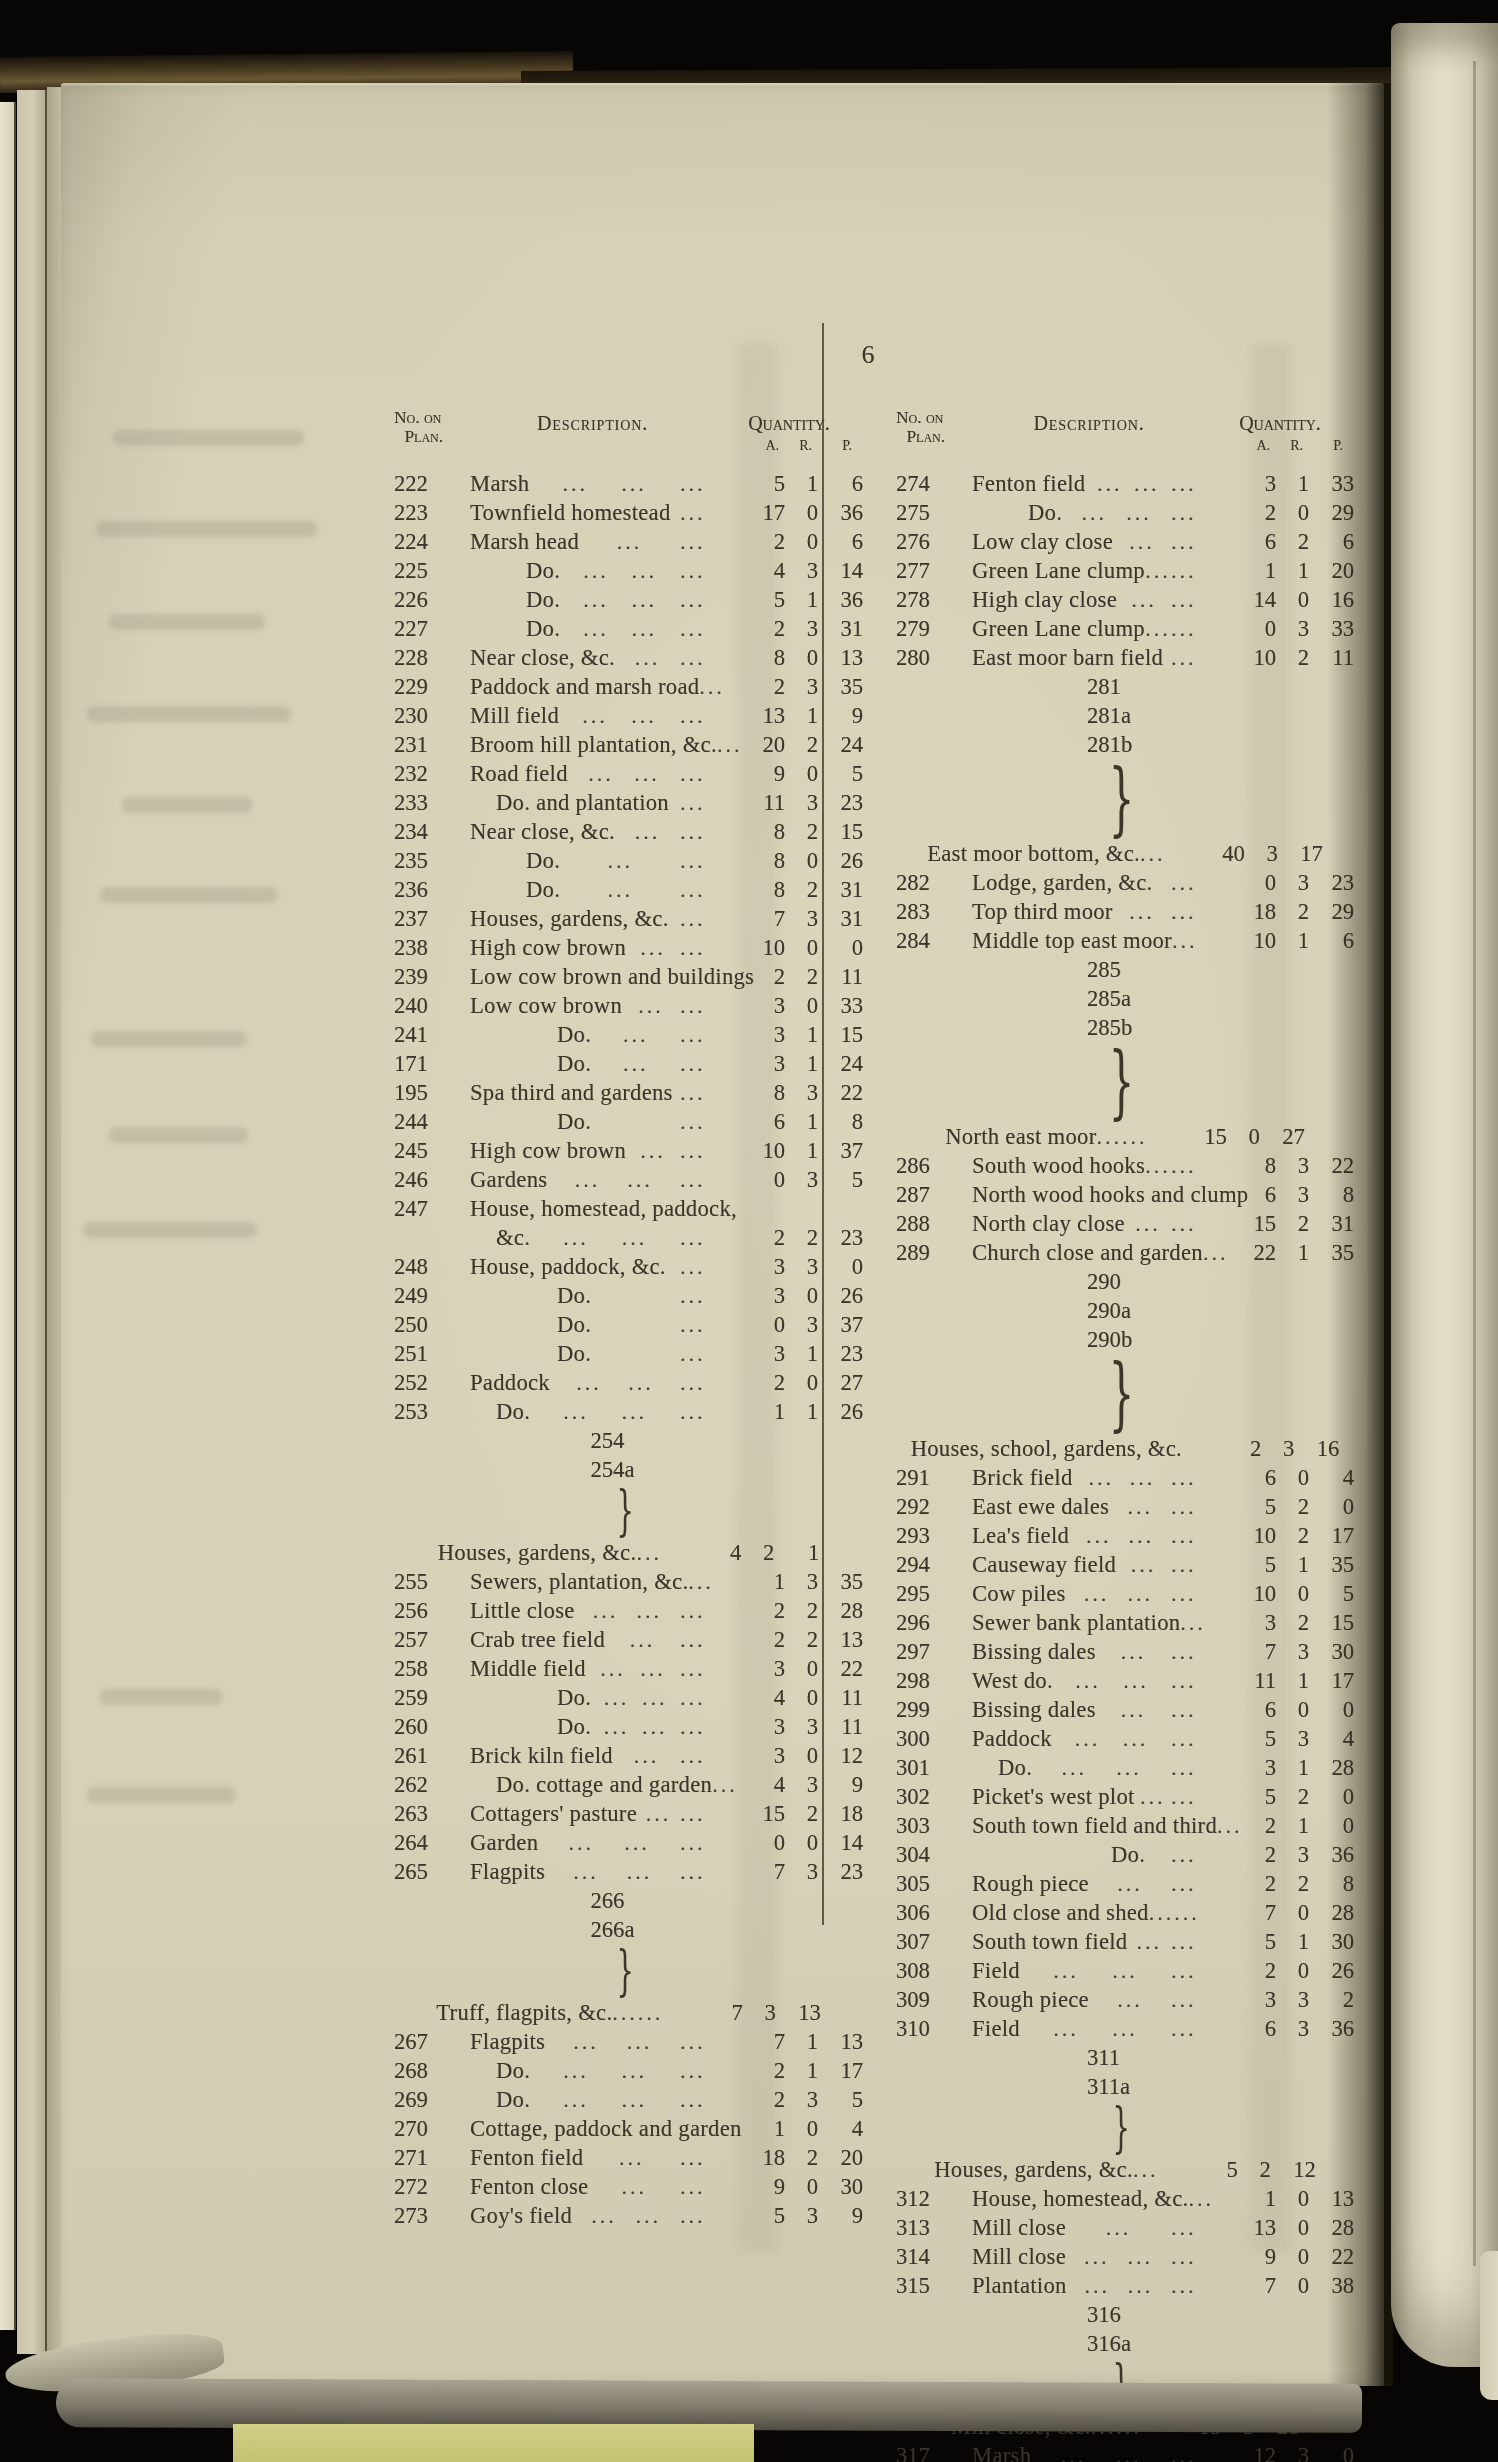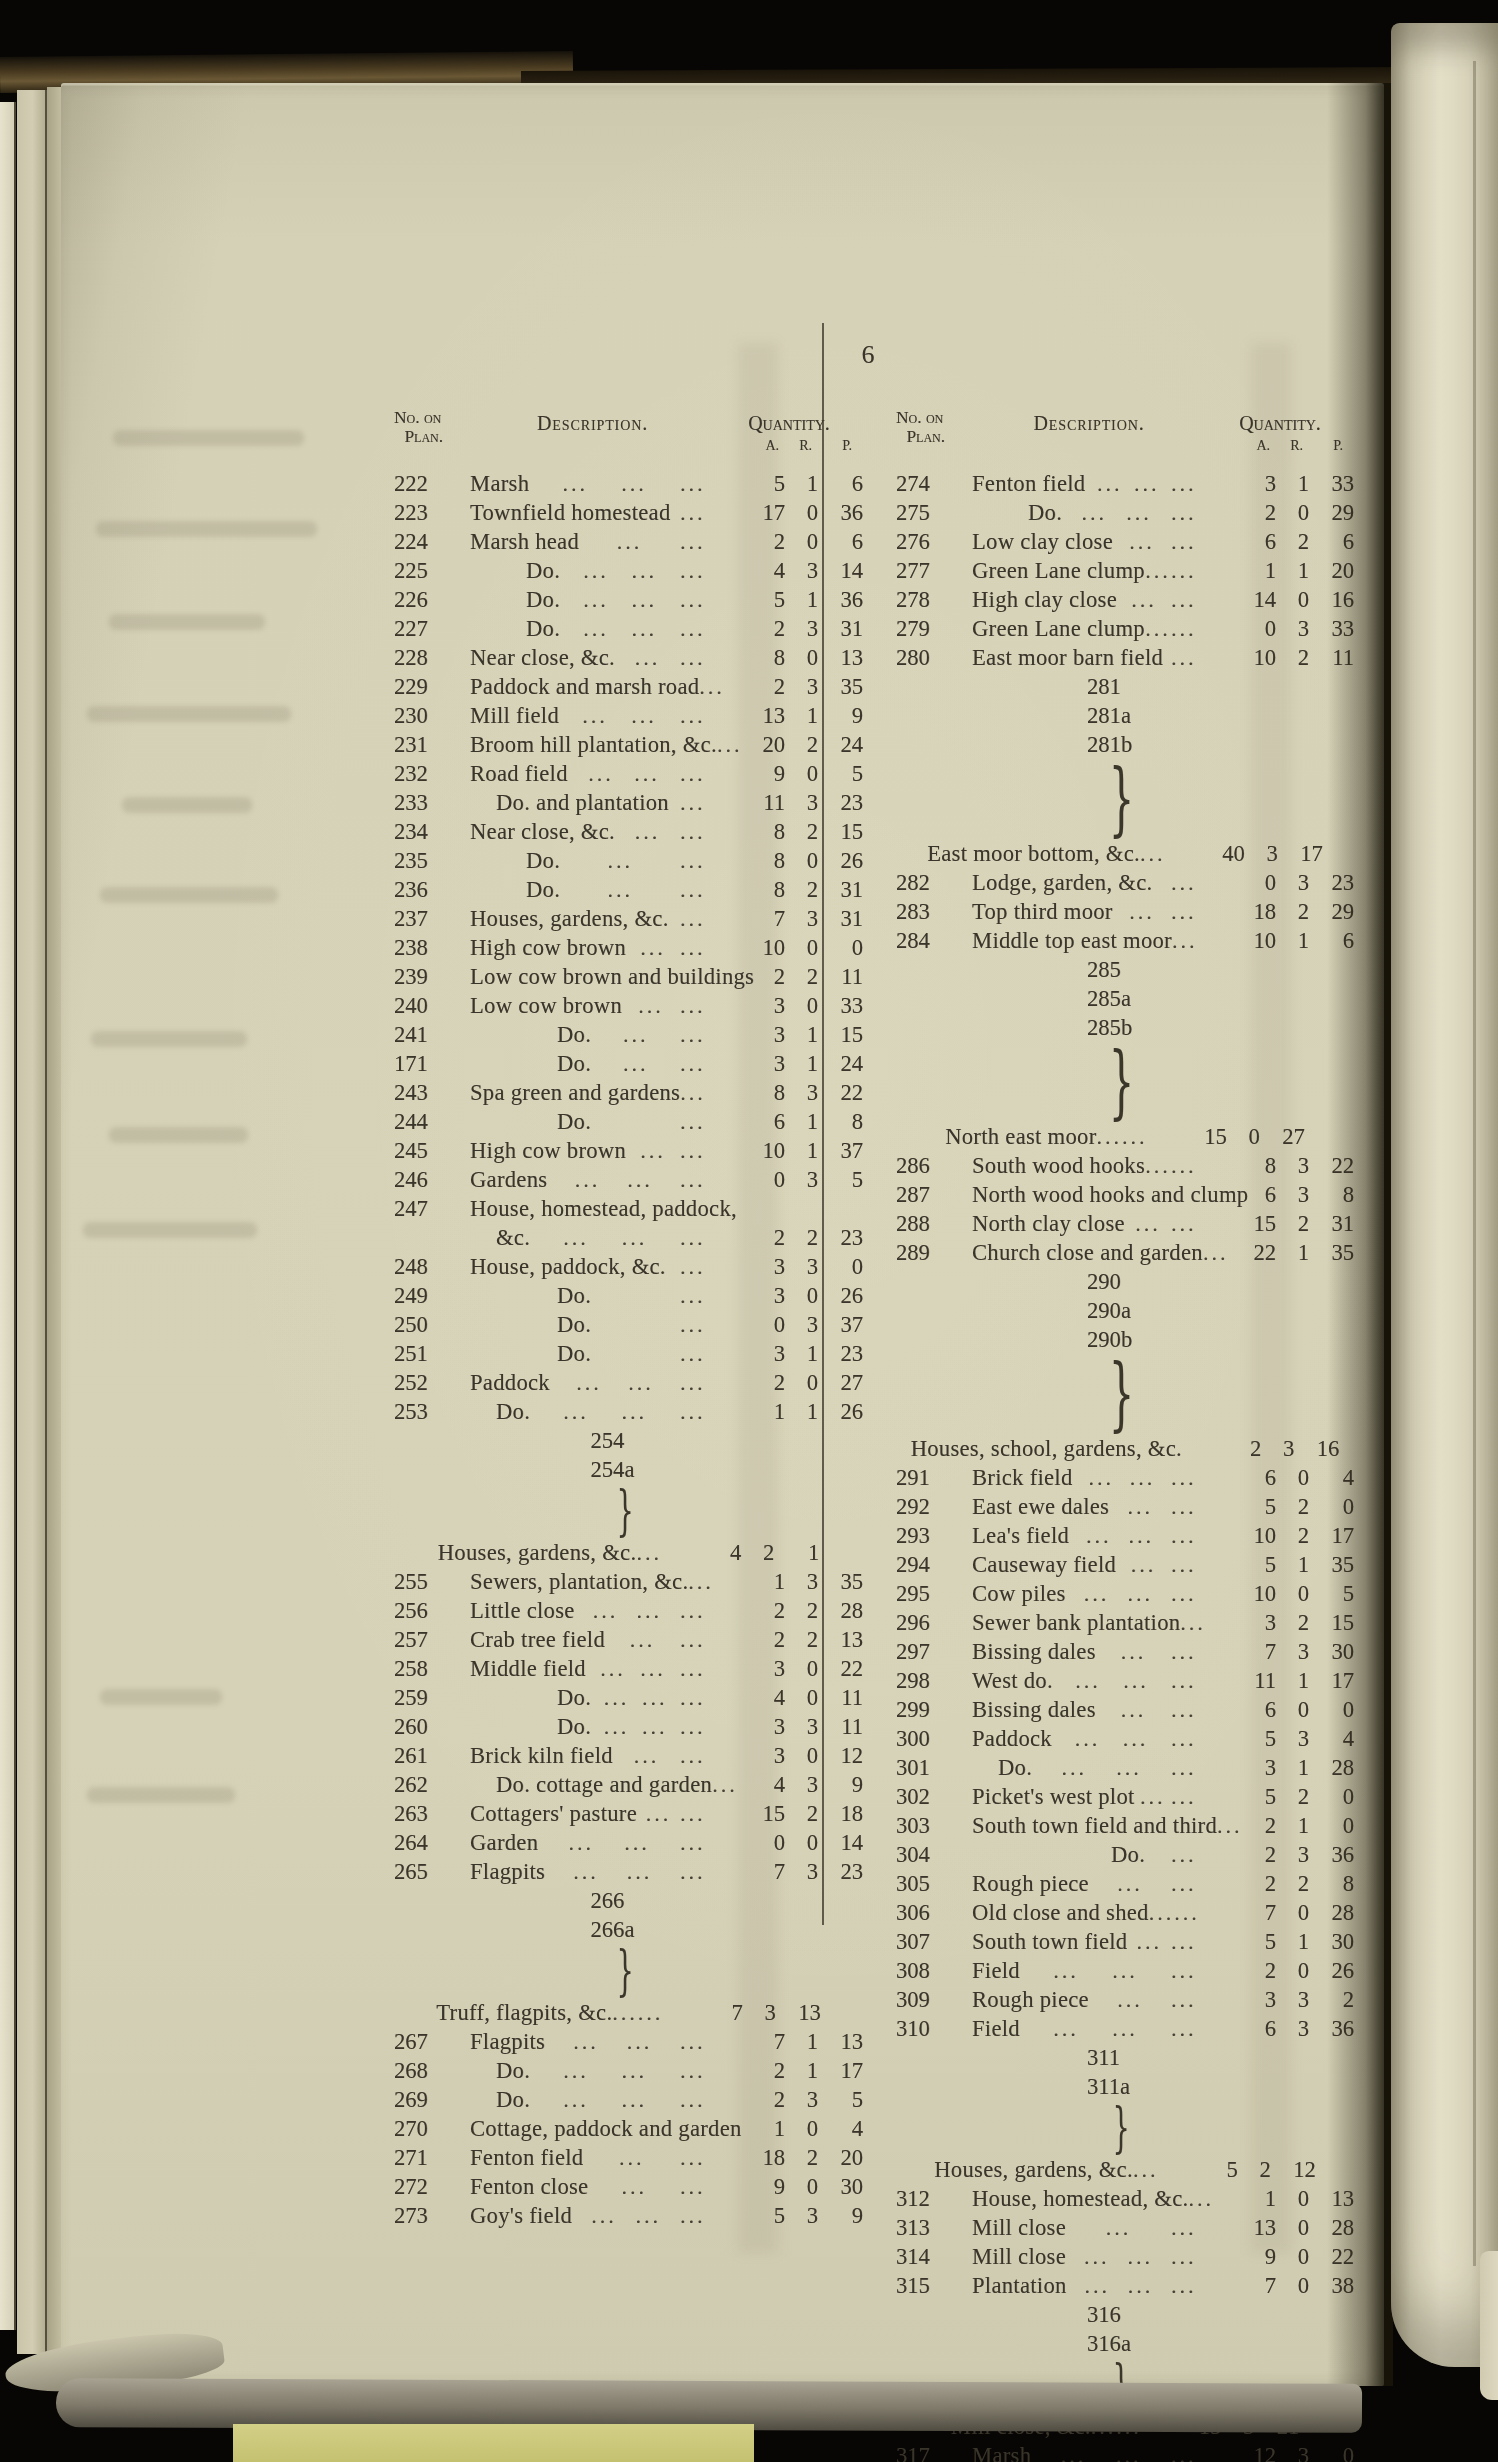--- a/index.html
+++ b/index.html
@@ -531,26 +531,26 @@
                 <div class="qty">
                   <span class="qa">3</span>
                   <span class="qr">1</span>
                   <span class="qp">24</span>
                 </div>
               </div>
             </div>
           </div>
           <div class="trow">
             <div class="plan">
-              <div class="pnum">243</div>
-            </div>
-            <div class="rbody">
-              <div class="line">
-                <div class="desc ind0">
-                  <span class="t">Spa green and gardens</span>
+              <div class="pnum">195</div>
+            </div>
+            <div class="rbody">
+              <div class="line">
+                <div class="desc ind0">
+                  <span class="t">Spa third and gardens</span>
                   <span class="dg">...</span>
                 </div>
                 <div class="qty">
                   <span class="qa">8</span>
                   <span class="qr">3</span>
                   <span class="qp">22</span>
                 </div>
               </div>
             </div>
           </div>

